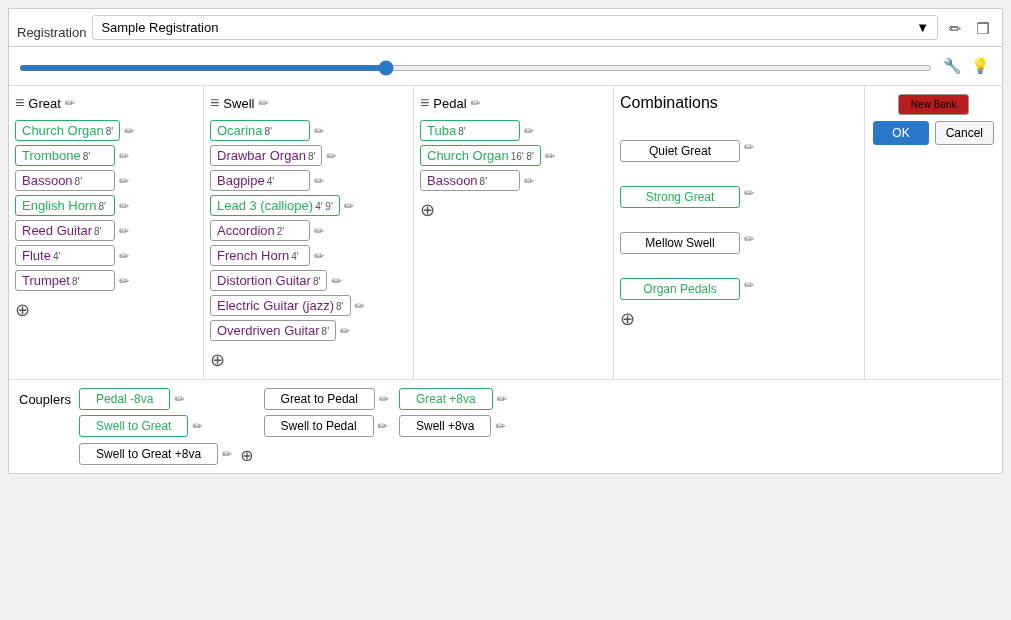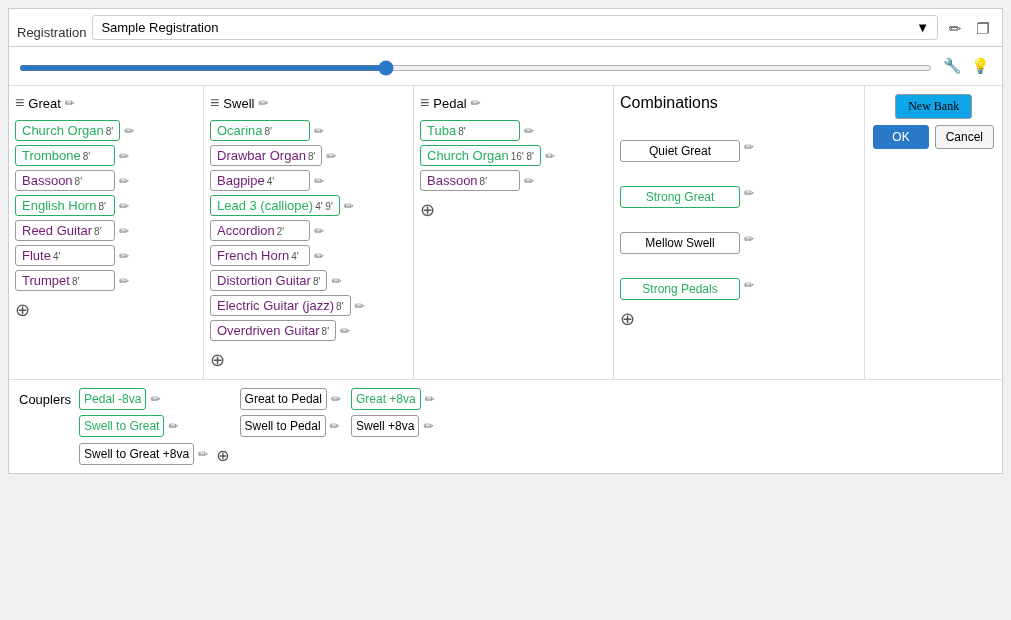--- a/index.html
+++ b/index.html
@@ -53,32 +53,32 @@
     .comb-list { display: flex; flex-direction: column; gap: 4px; }
     .comb-row { display: flex; gap: 4px; margin-top: 20px; }
     .comb-btn {
       border: 1px solid #999; border-radius: 3px; padding: 3px 8px; background: #fff;
       cursor: pointer; font-size: 12px; min-width: 120px;
     }
     .comb-btn.active { border-color: #27ae60; color: #27ae60; }
 
     
     .right-panel { padding: 8px; display: flex; flex-direction: column; gap: 6px; min-width: 110px; align-items: center; justify-content: flex-start; }
-    .btn-newbank { padding: 4px 12px; border: 1px solid #999; border-radius: 3px; background: #0ea5e9; cursor: pointer; font-size: 12px; font-family: Liberation Serif, serif; }
+    .btn-newbank { padding: 4px 12px; border: 1px solid #999; border-radius: 3px; background: #b91c1c; cursor: pointer; font-size: 10px; }
     .btn-ok { padding: 4px 18px; border: 1px solid #2979c8; border-radius: 3px; background: #2979c8; color: #fff; cursor: pointer; font-size: 12px; }
     .btn-cancel { padding: 4px 10px; border: 1px solid #999; border-radius: 3px; background: #f5f5f5; cursor: pointer; font-size: 12px; }
     .ok-cancel { display: flex; gap: 6px; }
 
     
     .couplers-row { padding: 8px 10px; display: flex; align-items: flex-start; gap: 8px; flex-wrap: wrap; }
     .couplers-label { font-size: 13px; white-space: nowrap; padding-top: 4px; }
     .coupler-grid { display: grid; grid-template-columns: repeat(3, auto); gap: 5px 10px; }
     .coupler-item { display: flex; align-items: center; gap: 4px; }
     .coupler-btn {
-      border: 1px solid #999; border-radius: 3px; padding: 3px 4px; background: #fff;
+      border: 1px solid #999; border-radius: 3px; padding: 3px 16px; background: #fff;
       cursor: pointer; font-size: 12px; white-space: nowrap;
     }
     .coupler-btn.active { border-color: #27ae60; color: #27ae60; }
 
     .divider-menu { font-size: 16px; color: #555; }
 
     sup { font-size: 9px; }
   </style>
 </head>
 <body>
@@ -282,21 +282,21 @@
         </div>
         <div class="comb-row">
           <button class="comb-btn active">Strong Great</button>
           <span class="edit-icon">✏</span>
         </div>
         <div class="comb-row">
           <button class="comb-btn">Mellow Swell</button>
           <span class="edit-icon">✏</span>
         </div>
         <div class="comb-row">
-          <button class="comb-btn active">Strong Pedals</button>
+          <button class="comb-btn active">Organ Pedals</button>
           <span class="edit-icon">✏</span>
         </div>
         <div class="add-btn">⊕</div>
       </div>
     </div>
 
     <div class="right-panel">
       <button class="btn-newbank">New Bank</button>
       <div class="ok-cancel" style="">
         <button class="btn-ok">OK</button>

